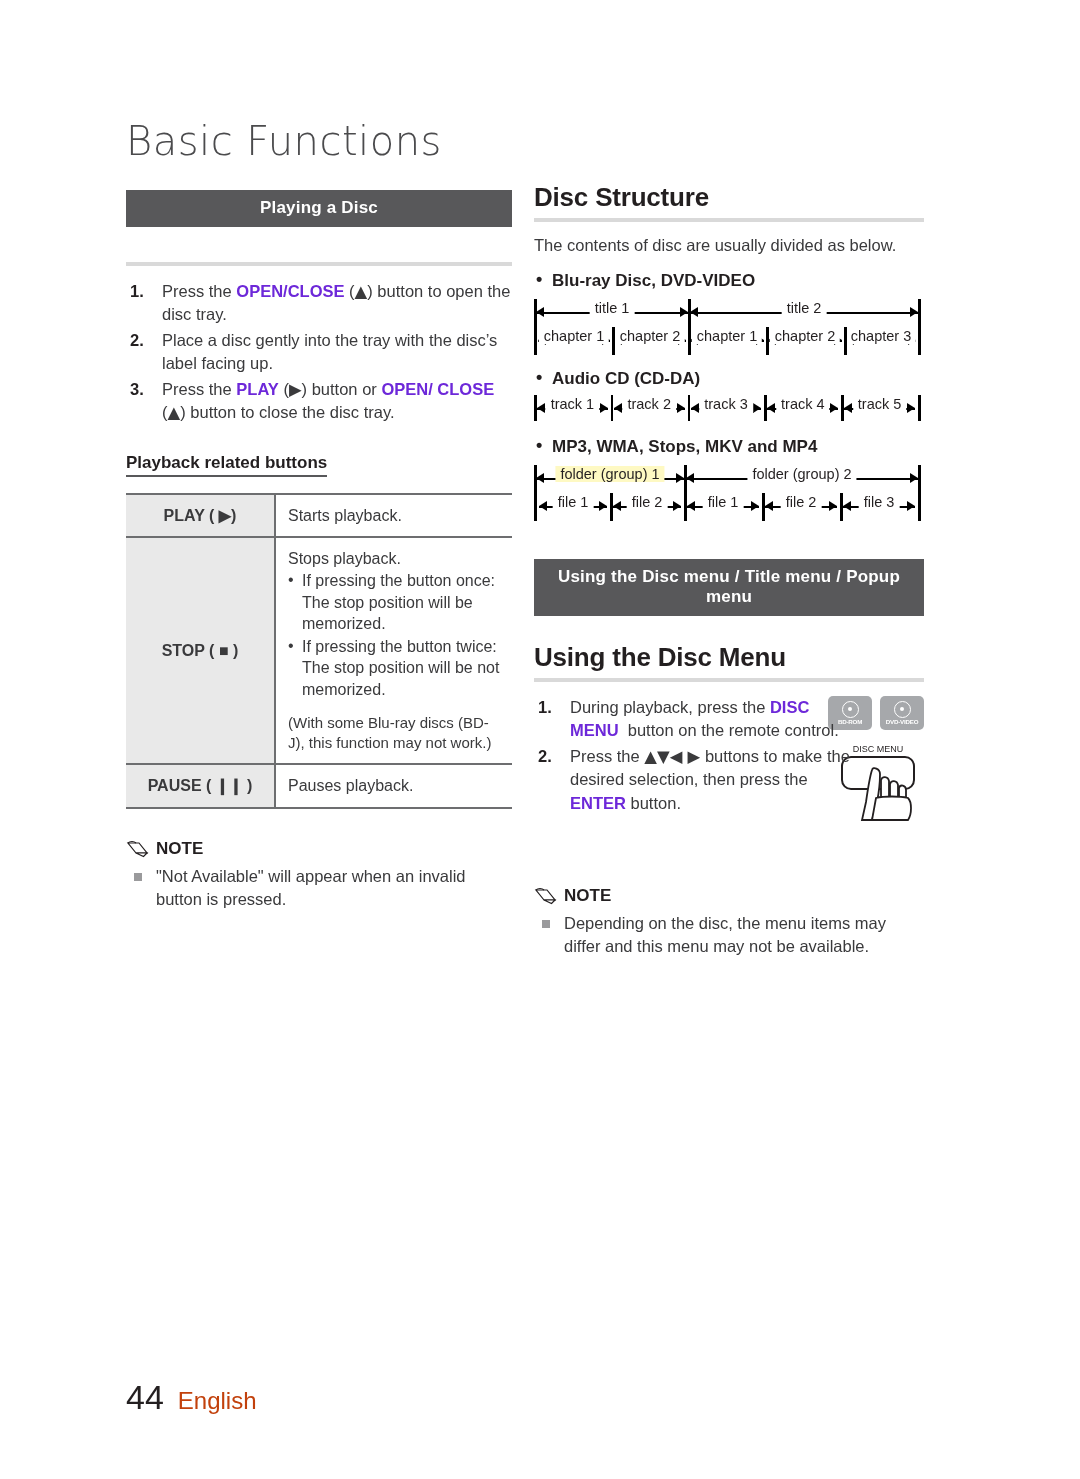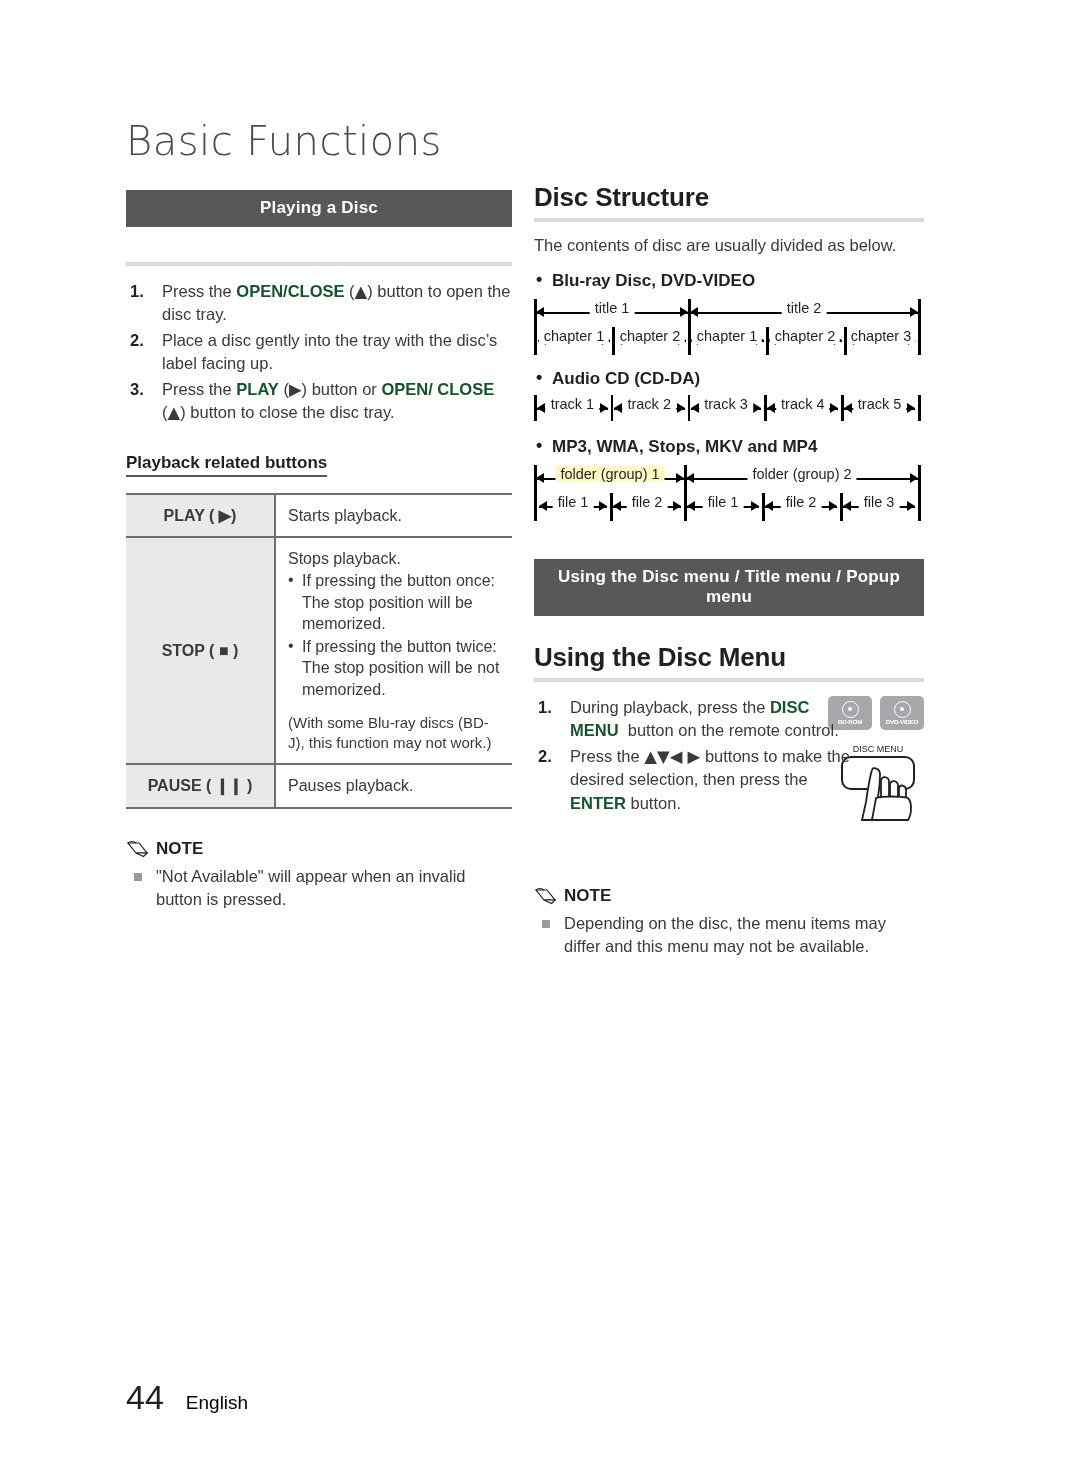--- a/index.html
+++ b/index.html
@@ -95,21 +95,21 @@
     margin-bottom: 2px;
   }
   .step .num {
     position: absolute;
     left: 4px;
     top: 0;
     font-weight: bold;
     color: #231f20;
     font-size: 16.5px;
   }
-  .step b { color: #14532d; }
+  .step b { color: #6d28d9; }
 
   
   table.btn-table {
     border-collapse: collapse;
     width: 386px;
     table-layout: fixed;
   }
   table.btn-table td {
     border-top: 2px solid #6d6e70;
     border-bottom: 2px solid #6d6e70;
@@ -274,30 +274,30 @@
     height: 84px;
   }
 
   
   .footer {
     position: absolute;
     left: 126px;
     bottom: 62px;
     display: flex;
     align-items: baseline;
-    gap: 22px;
+    gap: 14px;
   }
   .footer .pg {
     font-size: 34px;
     color: #231f20;
     font-weight: 400;
   }
   .footer .lang {
-    font-size: 19px;
-    color: #000000;
+    font-size: 24px;
+    color: #c2410c;
   }
 
   .sym { font-family: "DejaVu Sans", sans-serif; }
 </style>
 </head>
 <body>
 
 <div class="page">
 
   <div class="chapter-title">Basic Functions</div>

